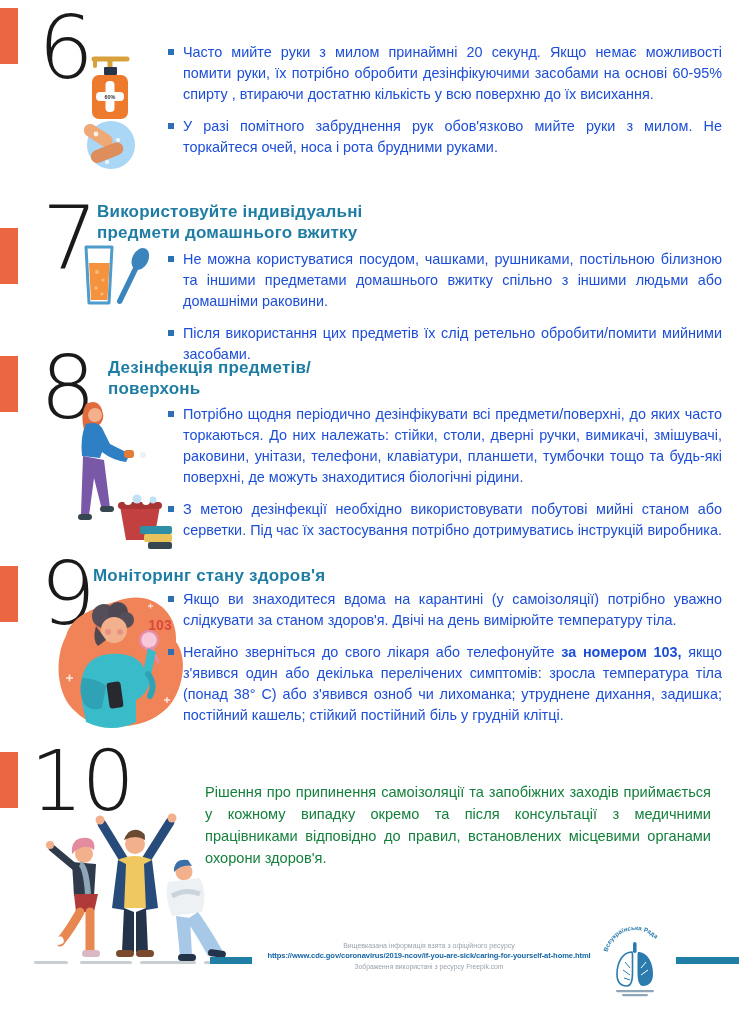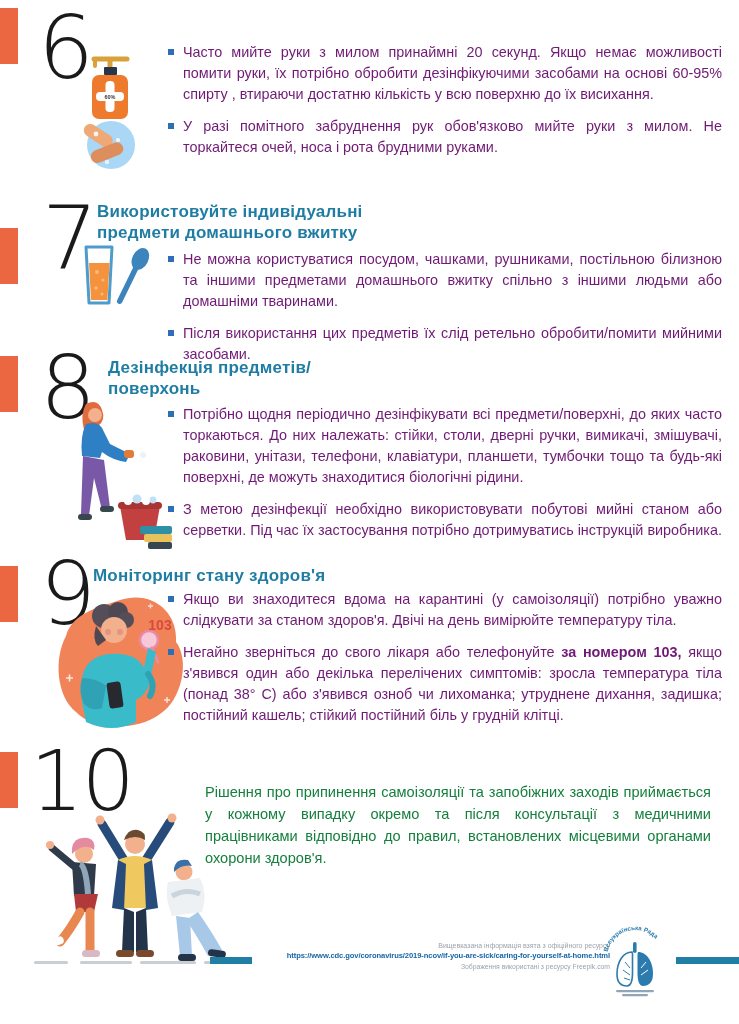--- a/index.html
+++ b/index.html
@@ -6,21 +6,21 @@
   #page{position:relative;width:739px;height:1024px;background:#fff;overflow:hidden;
         font-family:"Liberation Sans",sans-serif;color:#26334F;}
   .tab{position:absolute;left:0;width:18px;height:56px;background:#EA6742;}
   .num{position:absolute;font-family:"DejaVu Sans",sans-serif;font-weight:200;
        color:#1A1A1A;line-height:.95;letter-spacing:-2px;}
   .stitle{position:absolute;font-weight:bold;font-size:17px;line-height:21px;
           color:#1F7DA4;letter-spacing:.2px;}
   .bullets{position:absolute;width:554px;}
   .bullet{display:flex;margin-bottom:11px;}
   .bsq{flex:0 0 6px;width:6px;height:6px;background:#2D6FB5;margin:7px 9px 0 0;}
-  .btxt{font-size:14.4px;line-height:21px;text-align:justify;color:#701a75;}
+  .btxt{font-size:14.4px;line-height:21px;text-align:justify;color:#1d4ed8;}
   .para{position:absolute;font-size:14.6px;line-height:22px;text-align:justify;color:#15803d;}
   .abs{position:absolute;}
   .fnote{font-size:7px;color:#9AA3AD;line-height:9px;}
   .furl{font-size:7.6px;font-weight:bold;color:#1766A6;line-height:12px;
         letter-spacing:-.1px;white-space:nowrap;}
   .fbar{position:absolute;height:7px;background:#217FA6;top:957px;}
   svg text{font-family:"Liberation Sans",sans-serif;}
 </style>
 </head>
 <body>
@@ -77,21 +77,21 @@
     <circle cx="26" cy="52" r="1.5" fill="#F8BA7C"></circle>
     <g transform="rotate(26 56 34)">
       <ellipse cx="56" cy="15" rx="8" ry="11.5" fill="#3C85BC"></ellipse>
       <path d="M56,25 L56,62" stroke="#3C85BC" stroke-width="5.5" stroke-linecap="round"></path>
     </g>
   </svg>
 
   <div class="bullets" style="left:168px;top:249px">
     <div class="bullet">
       <span class="bsq"></span>
-      <span class="btxt">Не можна користуватися посудом, чашками, рушниками, постільною білизною та іншими предметами домашнього вжитку спільно з іншими людьми або домашніми тваринами.</span>
+      <span class="btxt">Не можна користуватися посудом, чашками, рушниками, постільною білизною та іншими предметами домашнього вжитку спільно з іншими людьми або домашніми раковини.</span>
     </div>
     <div class="bullet">
       <span class="bsq"></span>
       <span class="btxt">Після використання цих предметів їх слід ретельно обробити/помити мийними засобами.</span>
     </div>
   </div>
 
   <div class="tab" style="top:356px"></div>
   <div class="num" style="left:40px;top:346px;font-size:88px">8</div>
   <div class="stitle" style="left:108px;top:357px;width:235px">Дезінфекція предметів/ поверхонь</div>
@@ -204,21 +204,21 @@
     <path d="M142,84 Q144,74 156,76 L160,82 Q150,80 142,88 Z" fill="#3A6FA8"></path>
     <path d="M136,98 L168,94 Q176,110 170,128 L140,132 Q132,112 136,98 Z" fill="#EDF1F4"></path>
     <path d="M140,112 Q154,104 168,110" stroke="#C9D4DC" stroke-width="5" fill="none"></path>
     <path d="M144,132 L148,172 L160,172 L158,134 Z" fill="#A8C8E8"></path>
     <path d="M166,128 Q180,148 190,166 L176,172 Q164,150 154,136 Z" fill="#A8C8E8"></path>
     <rect x="146" y="170" width="18" height="7" rx="3.5" fill="#233349"></rect>
     <rect x="176" y="166" width="18" height="7" rx="3.5" fill="#233349" transform="rotate(8 185 169)"></rect>
   </svg>
 
   <div class="fbar" style="left:210px;width:42px"></div>
-  <div class="abs" style="left:232px;top:941px;width:378px;text-align:right">
+  <div class="abs" style="left:240px;top:941px;width:378px;text-align:center">
     <div class="fnote">Вищевказана інформація взята з офіційного ресурсу</div>
     <div class="furl">https://www.cdc.gov/coronavirus/2019-ncov/if-you-are-sick/caring-for-yourself-at-home.html</div>
     <div class="fnote" style="font-size:6.8px">Зображення використані з ресурсу Freepik.com</div>
   </div>
 
   <svg class="abs" style="left:597px;top:916px" width="76" height="86" viewBox="0 0 76 86">
     <defs>
         <path id="logoArc" d="M10,42 A28,28 0 0 1 66,42"></path>
       </defs>
     <text font-size="6.2" font-weight="bold" fill="#2B7BAE">

